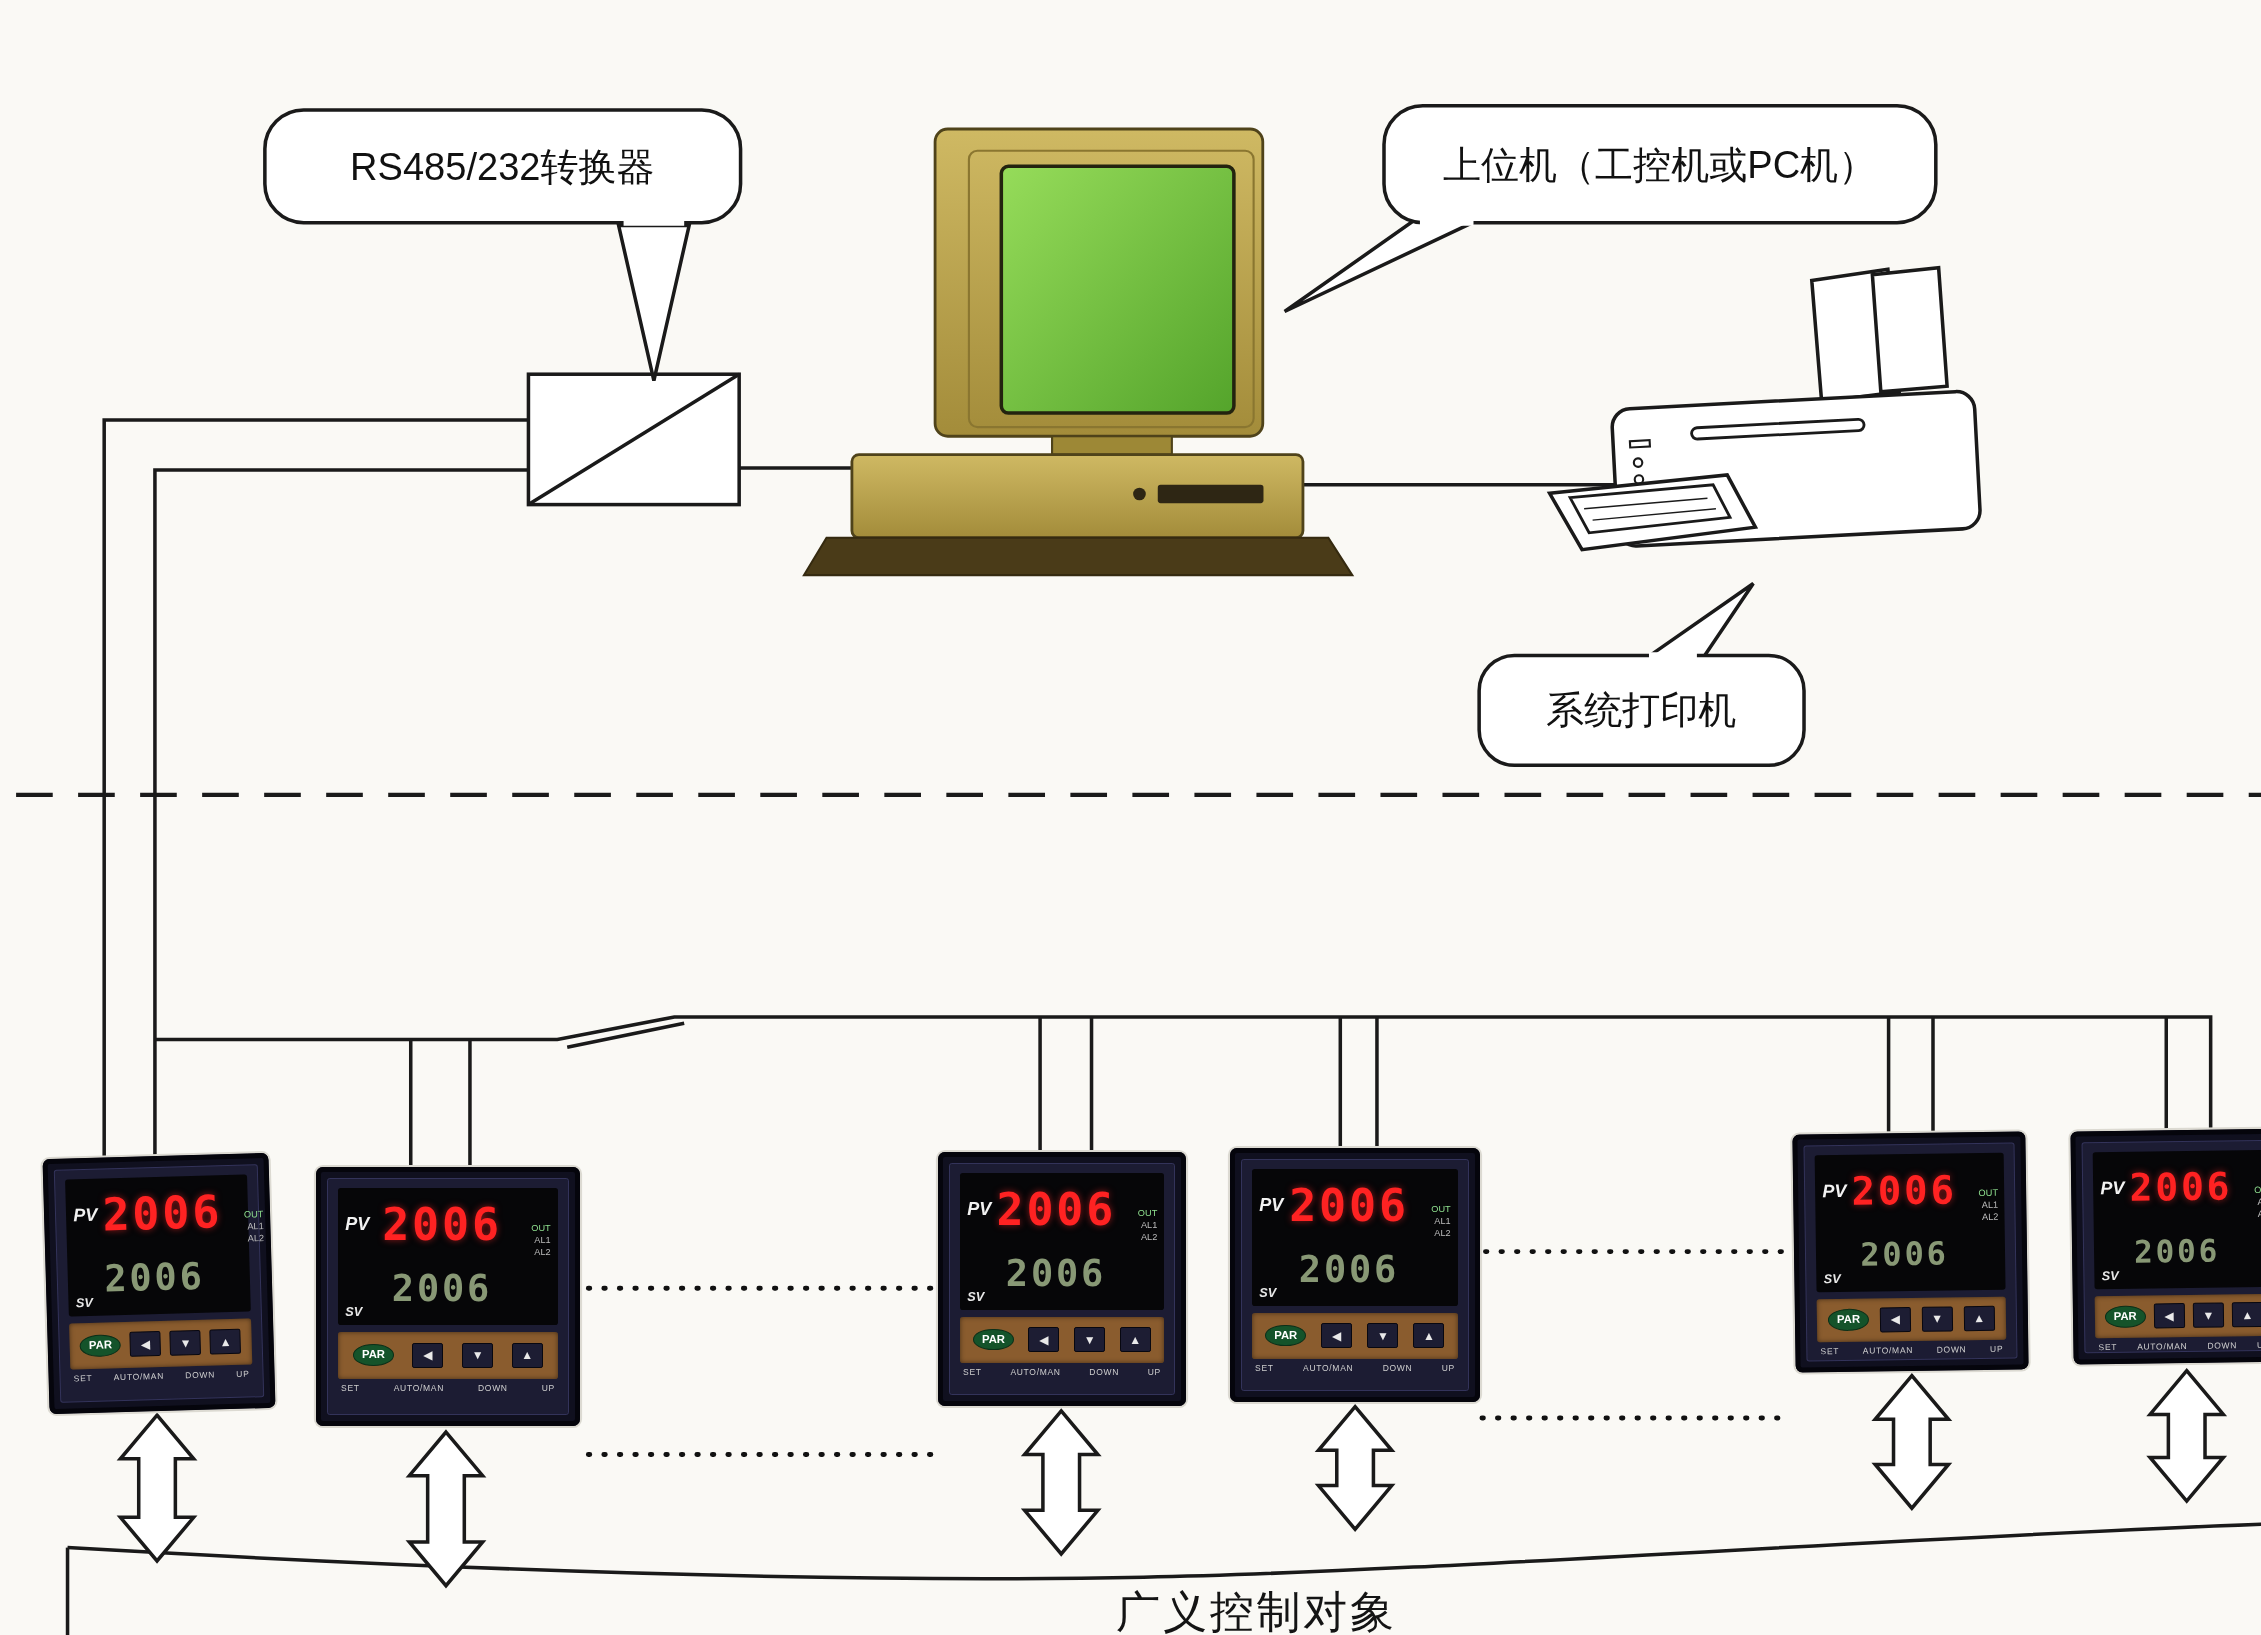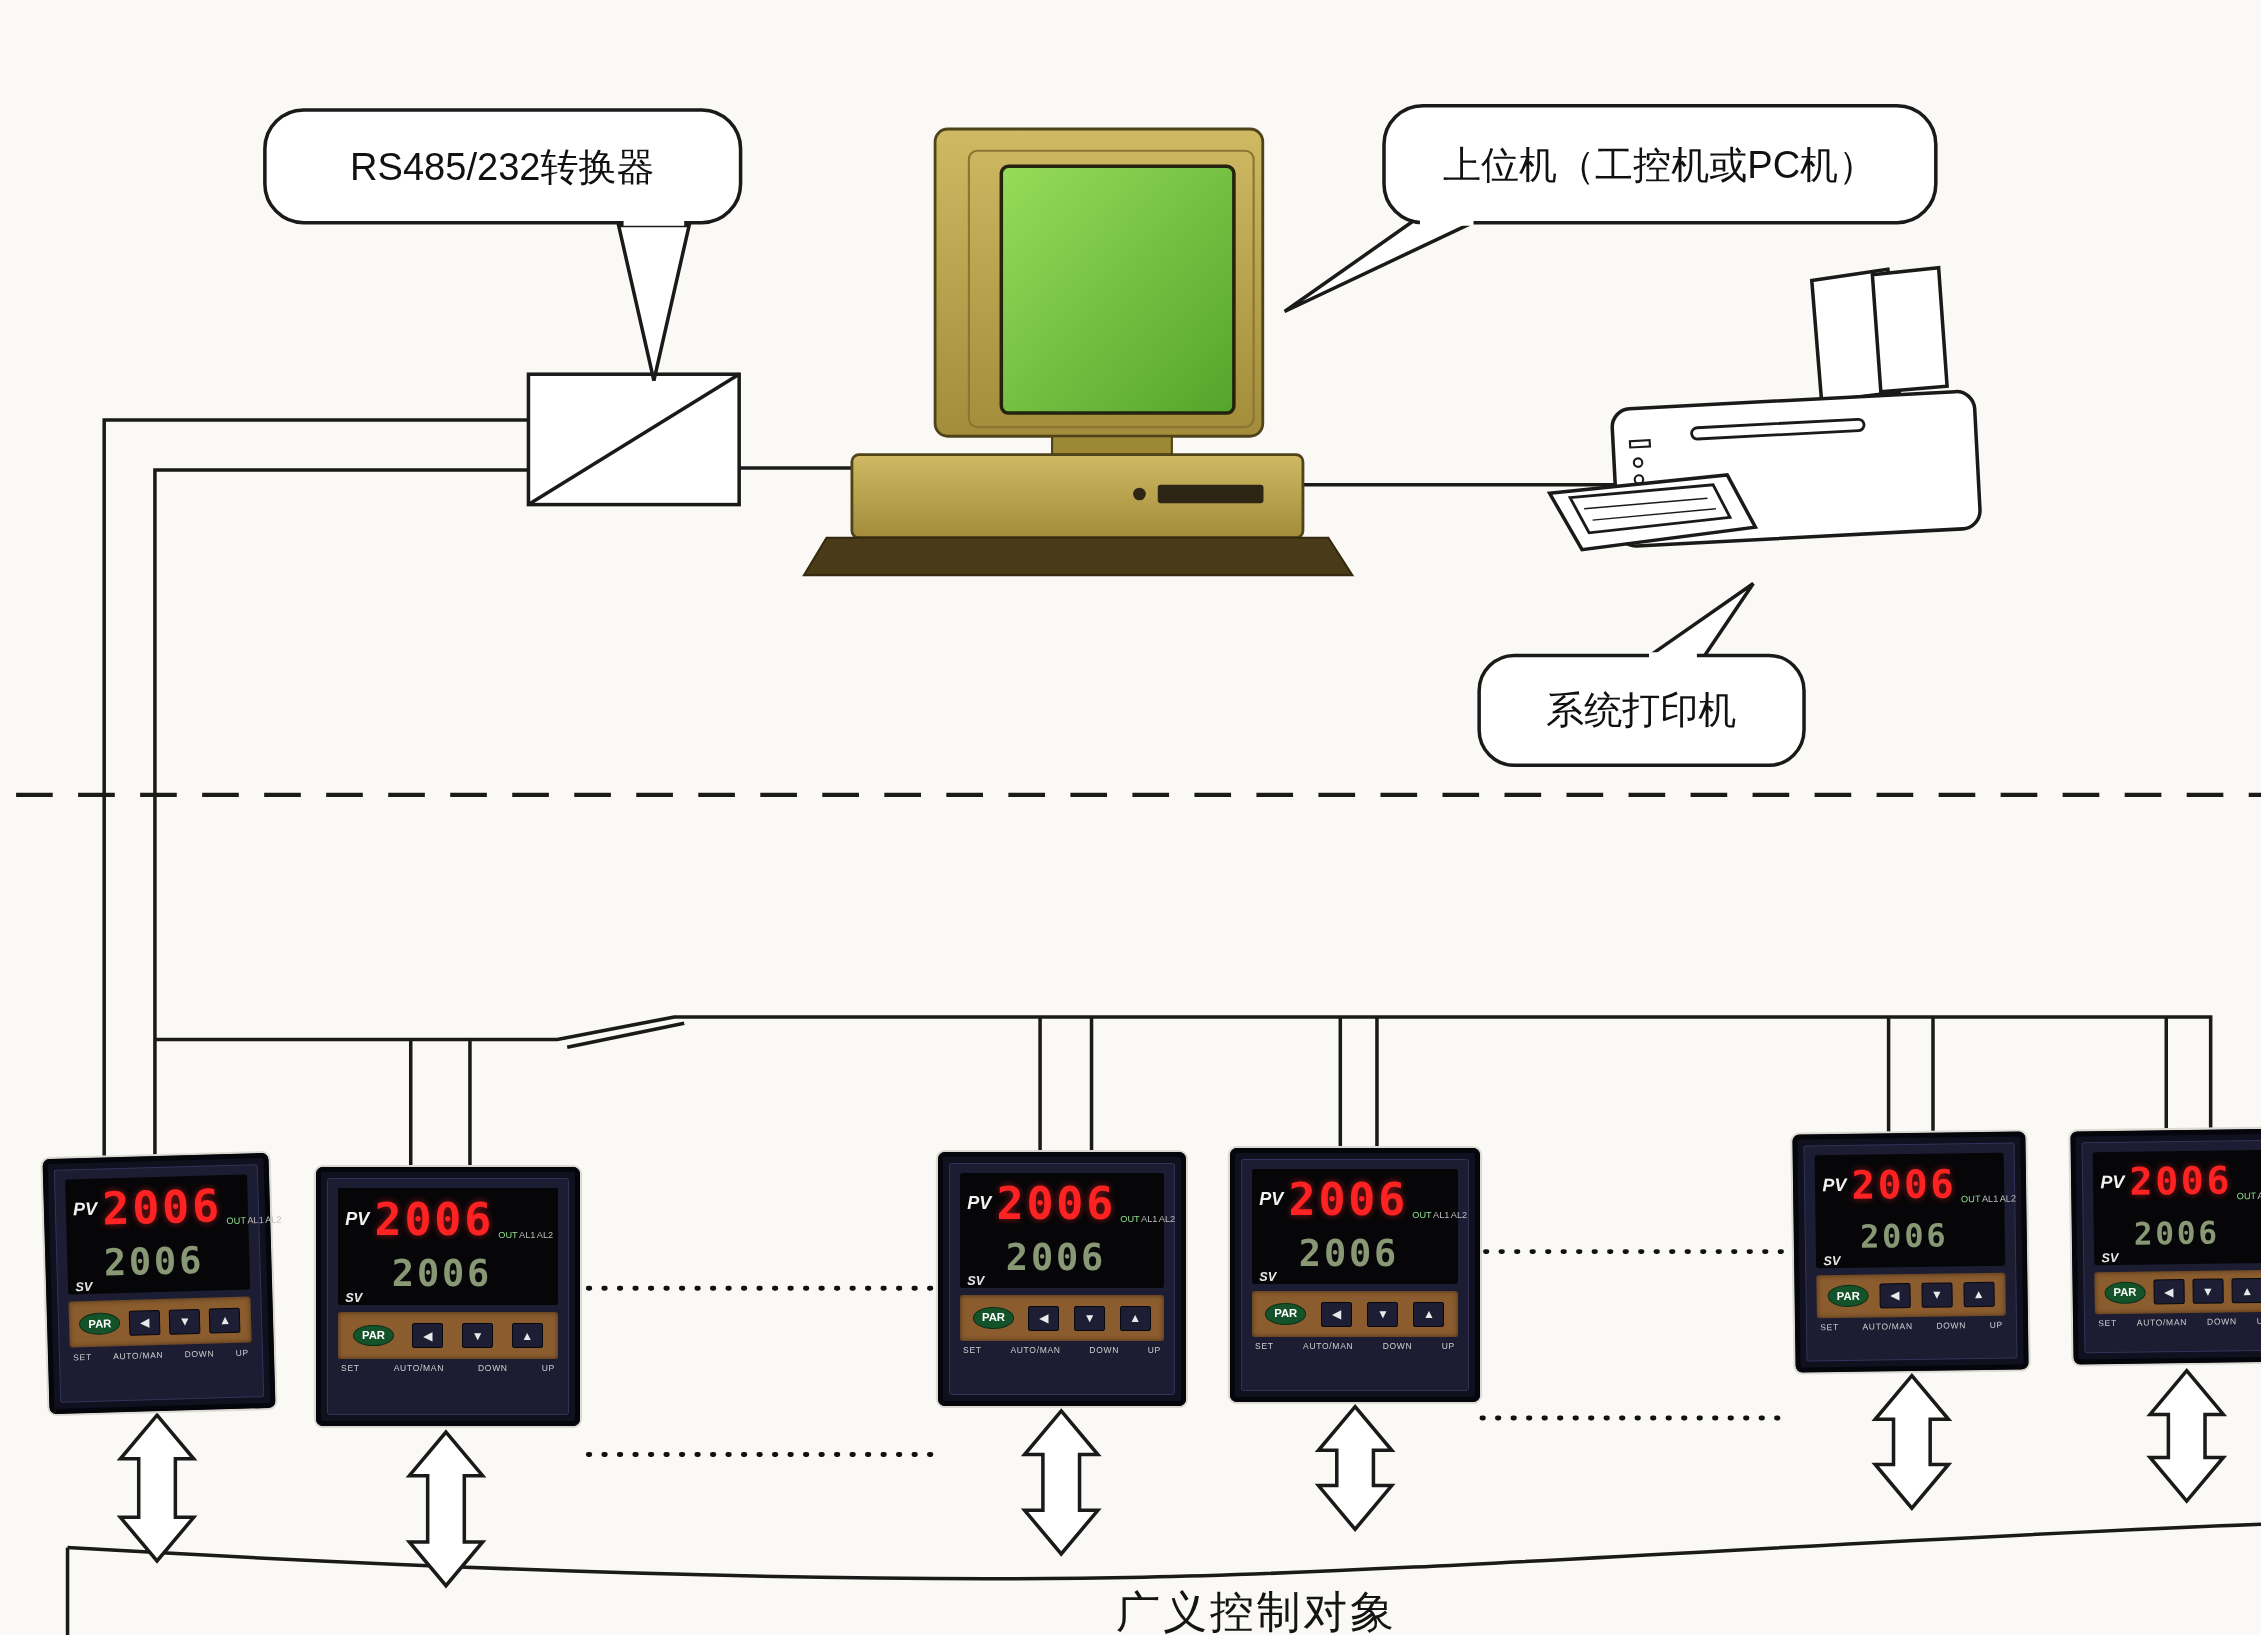--- a/index.html
+++ b/index.html
@@ -31,21 +31,21 @@
   .sv-label{color:#e8e8e8;font-size:12.7px;font-weight:bold;font-style:italic;flex:0 0 25px;margin-top:48px;}
   .pv-value{
     color:#ff2222;font-family:"DejaVu Sans Mono",monospace;font-weight:bold;
     font-size:45px;letter-spacing:2.8px;text-shadow:0 0 7px rgba(255,40,40,.55);
     flex:1;text-align:center;line-height:1;
   }
   .sv-value{
     color:#9fb289;font-family:"DejaVu Sans Mono",monospace;font-weight:bold;
     font-size:37px;letter-spacing:2.8px;flex:1;text-align:center;line-height:1;opacity:.85;
   }
-  .ind-col{display:flex;flex-direction:row;gap:1.4px;align-items:flex-end;flex:0 0 37px;margin-top:32px;}
+  .ind-col{display:flex;flex-direction:column;gap:1.4px;align-items:flex-end;flex:0 0 37px;margin-top:32px;}
   .ind-col span{font-size:9.2px;line-height:1.15;color:#bdbdbd;}
   .ind-col span:first-child{color:#8fe08f;}
   .sv-spacer{flex:0 0 37px;}
   .ctrl-buttons{
     margin-top:7px;flex:0 0 19%;background:#8a5c2e;border-radius:2.8px;
     display:flex;align-items:center;justify-content:space-around;
     padding:2.8px 5.6px;box-shadow:inset 0 0 5.6px rgba(0,0,0,.5);
   }
   .par-btn{
     background:#14532a;color:#fff;border:1.4px solid #0b2f18;border-radius:50%;

